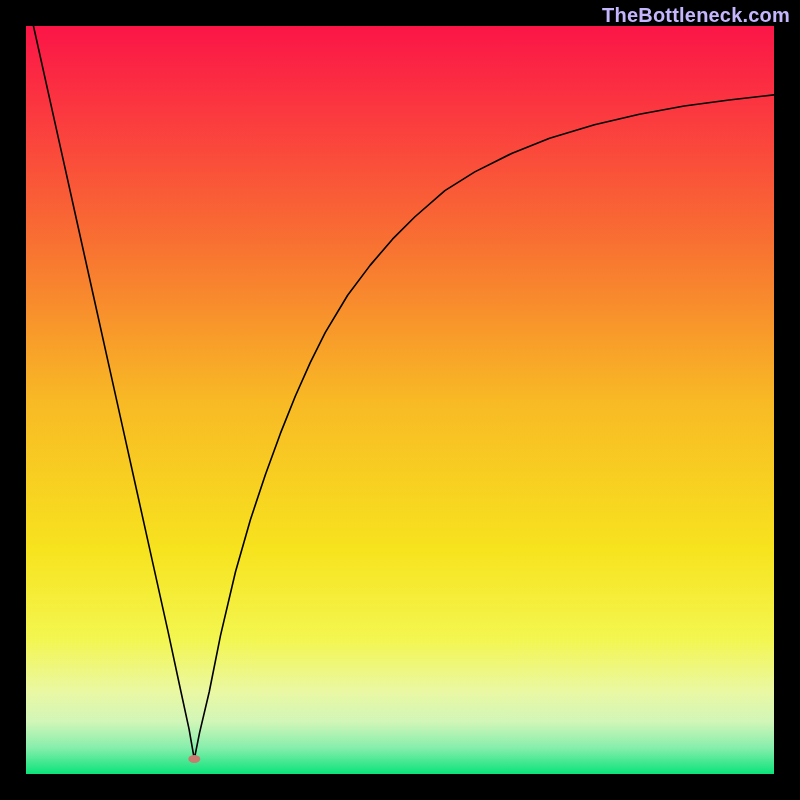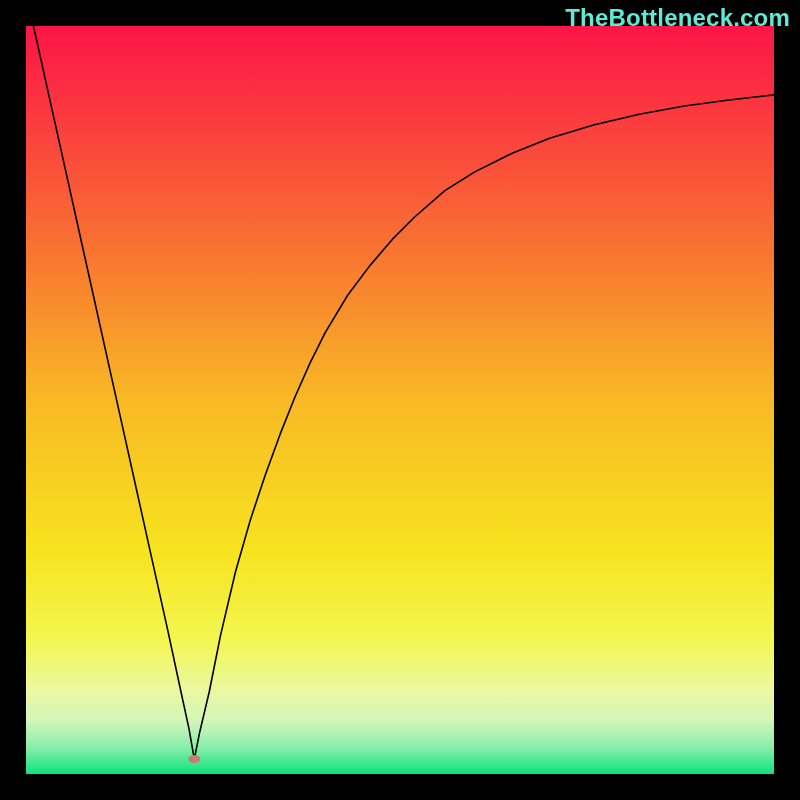--- a/index.html
+++ b/index.html
@@ -24,23 +24,23 @@
     top: 0;
     width: 748px;
     height: 748px;
     display: block;
   }
   .watermark {
     position: absolute;
     top: 4px;
     right: 10px;
     font-family: Arial, Helvetica, sans-serif;
-    font-size: 24px;
+    font-size: 20px;
     font-weight: 600;
-    color: #5eead4;
+    color: #c4b5fd;
     letter-spacing: 0.2px;
   }
 </style>
 </head>
 <body>
 
 <div class="frame">
   <svg class="plot" viewBox="0 0 748 748" preserveAspectRatio="none">
     <defs>
       <linearGradient id="bg-grad" x1="0" y1="0" x2="0" y2="1">

